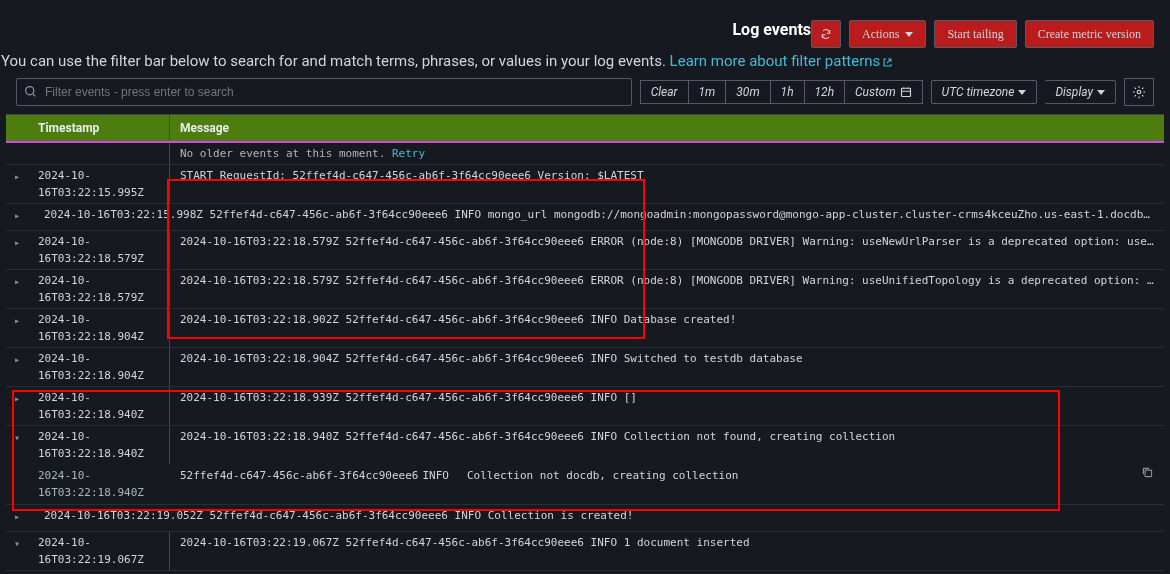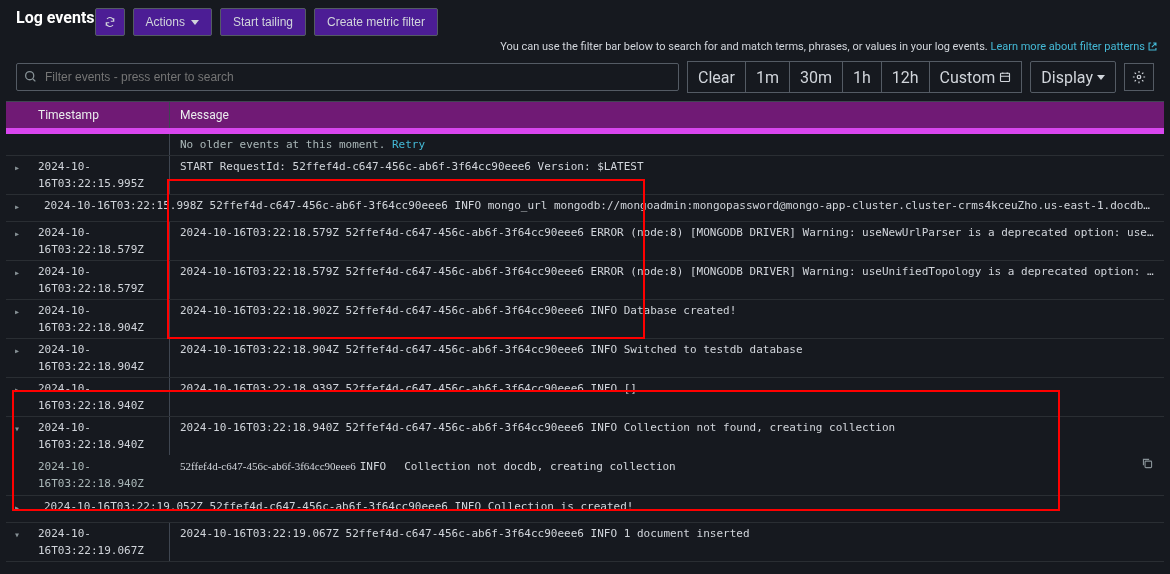--- a/index.html
+++ b/index.html
@@ -7,41 +7,42 @@
       background: #16191f;
       color: #d1d5db;
       font-family: -apple-system, BlinkMacSystemFont, "Segoe UI", Roboto, sans-serif;
       font-size: 12px;
       width: 1170px;
       height: 574px;
       overflow: hidden;
     }
     .header-row {
       display: flex;
-      justify-content: flex-start;
+      justify-content: flex-end;
       align-items: flex-start;
-      padding: 8px 16px 4px;
+      padding: 20px 16px 4px;
     }
     .title { font-size: 16px; font-weight: 700; color: #fff; }
-    .hint { font-size: 11px; color: #d1d5db; padding: 0 12px 8px; text-align: right; }
+    .hint { font-size: 15px; color: #d1d5db; padding: 0 1px 8px; }
     .link { color: #44b9d6; cursor: pointer; }
     .link svg { vertical-align: -2px; margin-left: 2px; }
     .btn-row { display: flex; gap: 8px; }
     .btn {
-      background: #4c1d95;
+      background: #b91c1c;
       border: 1px solid #545b64;
       color: #d1d5db;
       padding: 4px 12px;
       border-radius: 2px;
       font-size: 12px;
       cursor: pointer;
       display: inline-flex;
       align-items: center;
       gap: 6px;
       height: 28px;
+      font-family: Liberation Serif, serif;
     }
     .btn.icon-only { padding: 4px 8px; }
     .btn svg { width: 12px; height: 12px; }
     .caret { width: 0; height: 0; border-left: 4px solid transparent; border-right: 4px solid transparent; border-top: 5px solid #d1d5db; }
     .controls {
       display: flex;
       gap: 8px;
       padding: 0 16px 8px;
       align-items: center;
     }
@@ -58,36 +59,37 @@
       font-size: 12px;
       border-radius: 2px;
       height: 28px;
     }
     .search-icon-pos { position: absolute; left: 8px; top: 7px; color: #879196; }
     .seg-group { display: flex; }
     .seg {
       background: #16191f;
       border: 1px solid #545b64;
       padding: 5px 10px;
-      font-size: 16px;
+      font-size: 12px;
       cursor: pointer;
-      height: 32px;
+      height: 24px;
       display: flex;
       align-items: center;
       gap: 4px;
+      font-style: italic;
     }
     .seg + .seg { border-left: none; }
     .gear-btn { border: 1px solid #545b64; padding: 5px 7px; height: 28px; cursor: pointer; display: flex; align-items: center; }
     .table-wrap { padding: 0 6px; }
     .thead {
       display: flex;
-      background: #701a75;
+      background: #4d7c0f;
       border-top: 1px solid #3f4651;
-      border-bottom: 6px solid #d946ef;
-      font-weight: 400;
+      border-bottom: 2px solid #d946ef;
+      font-weight: 700;
       color: #eaeded;
     }
     .col-caret { width: 28px; padding: 6px 8px; }
     .col-ts { width: 136px; padding: 6px 4px; border-right: 1px solid #3f4651; }
     .col-msg { flex: 1; padding: 6px 10px; overflow: hidden; }
     .row {
       display: flex;
       border-bottom: 1px solid #2a2e33;
       min-height: 18px;
       font-family: Menlo, Consolas, monospace;
@@ -102,21 +104,21 @@
       width: 100%;
       display: flex;
       font-family: Menlo, Consolas, monospace;
       font-size: 11px;
       padding: 3px 0;
       position: relative;
     }
     .detail .col-caret { }
     .detail .d-ts { width: 136px; padding: 0 4px; color: #aab7b8; }
     .detail .d-body { flex: 1; color: #d1d5db; padding: 0 10px; white-space: pre; }
-    .detail .d-id { display:inline-block; min-width:160px;font-family:Liberation Serif, serif; }
+    .detail .d-id { display:inline-block; min-width:160px; }
     .detail .d-lvl { display:inline-block; min-width:40px; padding:0 18px 0 4px;}
     .copy-btn {
       position: absolute;
       right: 10px;
       top: 2px;
       cursor: pointer;
       color: #879196;
     }
     .info-row .col-msg { color: #aab7b8; }
     .hlbox1 { position: absolute; border: 2px solid #ff0000; pointer-events: none; left: 167px; top: 179px; width: 478px; height: 160px; z-index:5;}
@@ -137,21 +139,21 @@
     <button class="btn icon-only">
       <svg viewBox="0 0 16 16" fill="none" stroke="currentColor" stroke-width="1.5">
           <path d="M13 3v4h-4M3 13V9h4M13 7a5 5 0 00-9-3M3 9a5 5 0 009 3"></path>
         </svg>
     </button>
     <button class="btn">
         <span>Actions</span>
         <span class="caret"></span>
       </button>
     <button class="btn">Start tailing</button>
-    <button class="btn">Create metric filter</button>
+    <button class="btn">Create metric version</button>
   </div>
 </div>
 
 <div class="hint">
   <span>You can use the filter bar below to search for and match terms, phrases, or values in your log events. </span><span class="link"><span>Learn more about filter patterns</span><svg width="11" height="11" viewBox="0 0 16 16" fill="none" stroke="currentColor" stroke-width="1.6">
         <path d="M6 3H3v10h10v-3M9 3h4v4M13 3L7 9"></path>
       </svg></span>
 </div>
 
 <div class="controls">
@@ -169,20 +171,24 @@
     <div class="seg">1h</div>
     <div class="seg">12h</div>
     <div class="seg">
         <span>Custom</span>
         <svg width="12" height="12" viewBox="0 0 16 16" fill="none" stroke="currentColor" stroke-width="1.5">
           <rect x="2" y="3" width="12" height="11" rx="1"></rect>
           <path d="M2 7h12M5 2v2M11 2v2"></path>
         </svg>
       </div>
   </div>
+  <div class="seg" style="border-radius:2px">
+      <span>UTC timezone</span>
+      <span class="caret"></span>
+    </div>
   <div class="seg" style="border-radius:2px">
       <span>Display</span>
       <span class="caret"></span>
     </div>
   <div class="gear-btn">
       <svg width="14" height="14" viewBox="0 0 16 16" fill="none" stroke="currentColor" stroke-width="1.4">
         <circle cx="8" cy="8" r="2"></circle>
         <path d="M8 1v2M8 13v2M1 8h2M13 8h2M3 3l1.5 1.5M11.5 11.5L13 13M13 3l-1.5 1.5M4.5 11.5L3 13"></path>
       </svg>
     </div>

